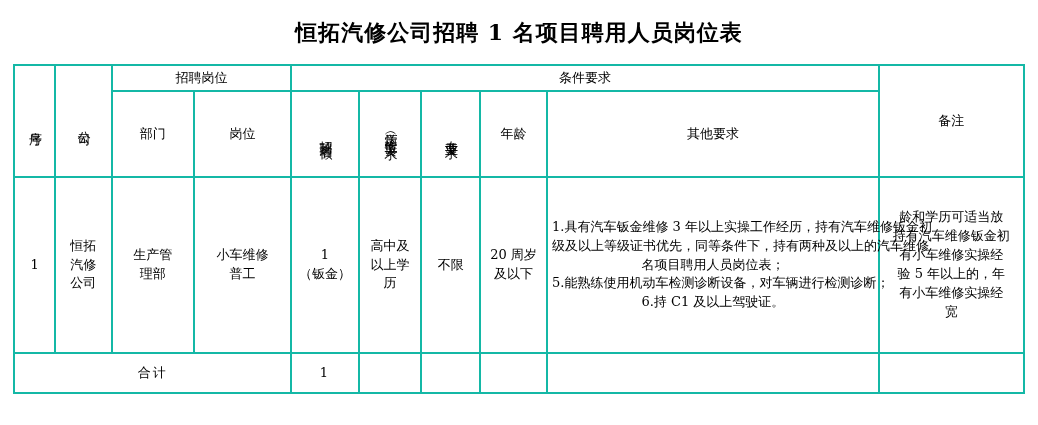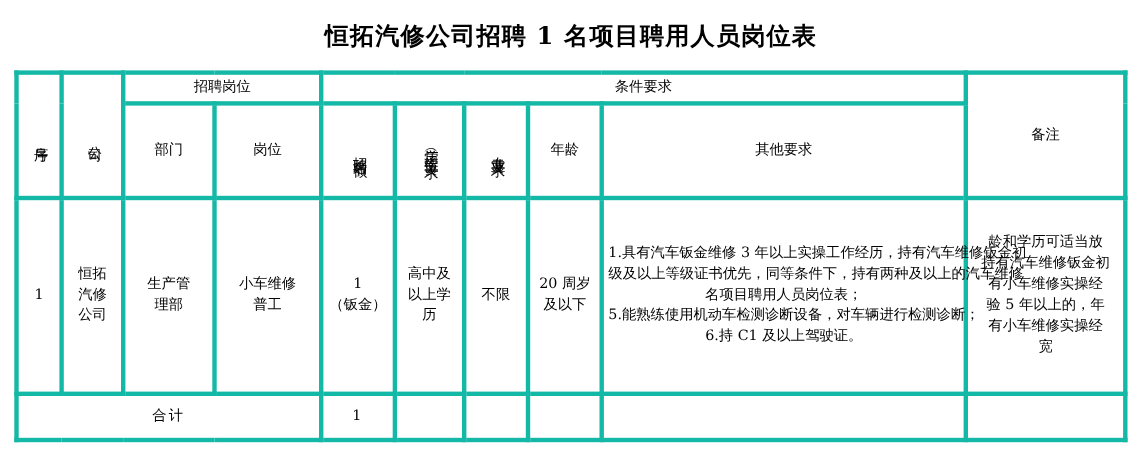--- a/index.html
+++ b/index.html
@@ -29,21 +29,21 @@
     padding-bottom: 16px;
     font-family: "DejaVu Serif", "Liberation Serif", serif;
   }
   table.main {
     border-collapse: collapse;
     margin: 0 auto;
     width: 1012px;
     table-layout: fixed;
   }
   table.main th, table.main td {
-    border: 4px solid #14b8a6;
+    border: 2px solid #14b8a6;
     font-weight: normal;
     font-size: 13px;
     line-height: 1.45;
     padding: 2px 4px;
     vertical-align: middle;
     text-align: center;
   }
   .hdr-group {
     height: 20px;
     font-size: 13px;

